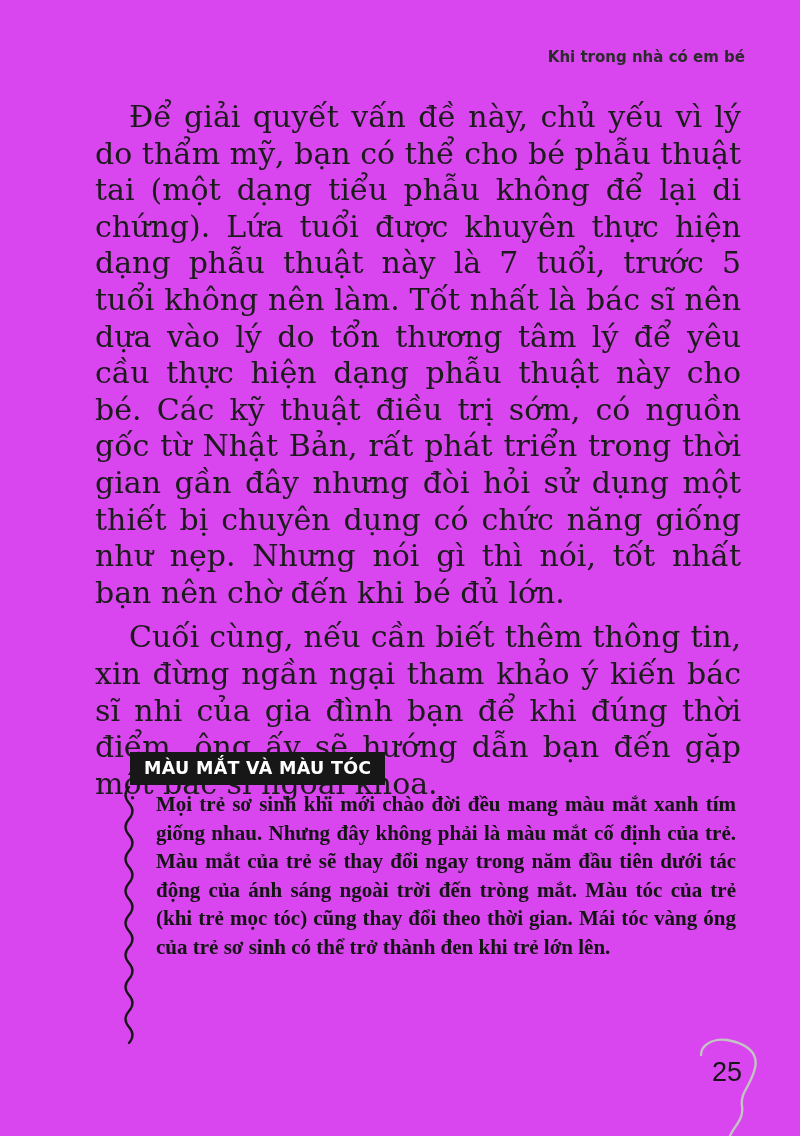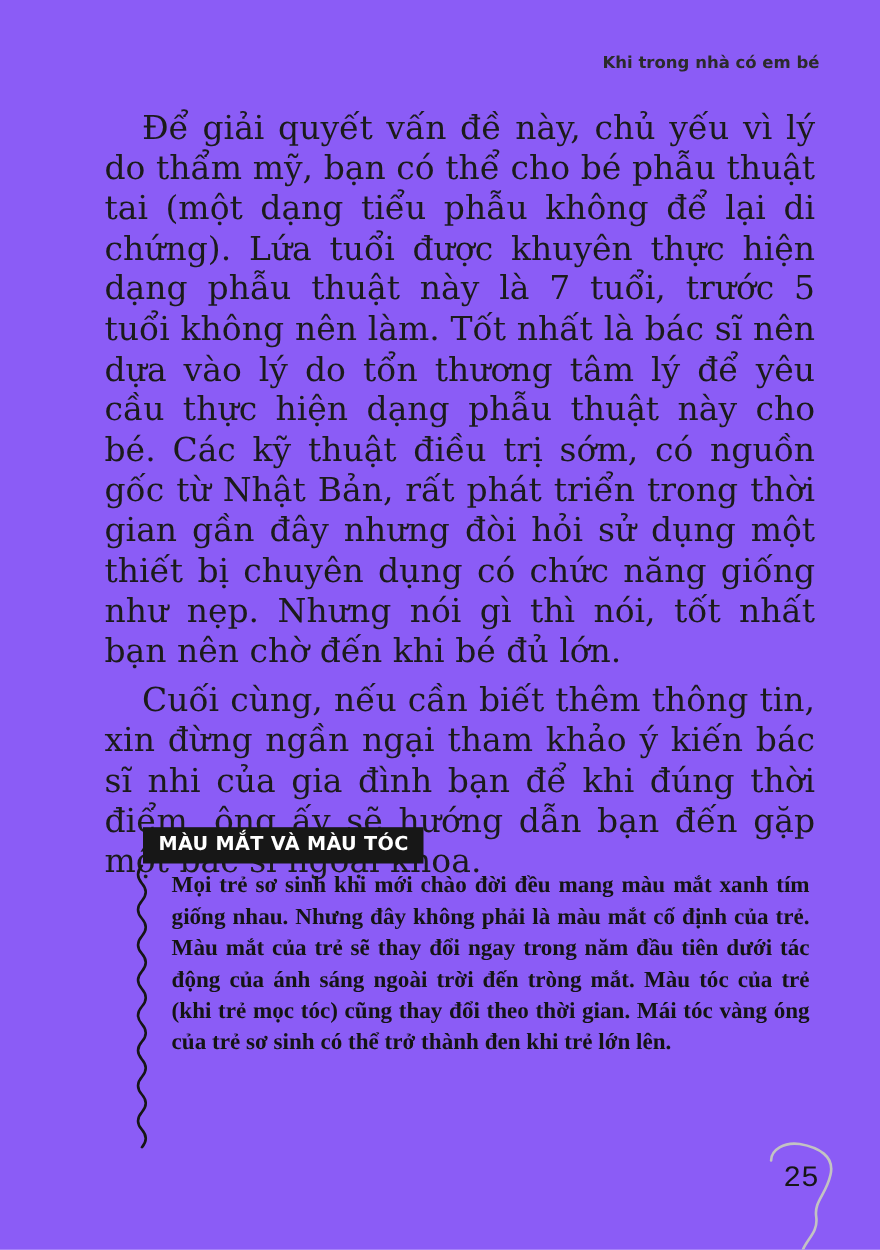--- a/index.html
+++ b/index.html
@@ -7,21 +7,21 @@
   body {
     background: #ffffff;
     font-family: "DejaVu Serif", serif;
     color: #1b1b1b;
     position: relative;
     overflow: hidden;
   }
   .page {
     position: absolute;
     inset: 0;
-    background: #8b5cf6;
+    background: #d946ef;
   }
   .running-title {
     position: absolute;
     top: 48px;
     right: 55px;
     font-family: "DejaVu Sans", "Liberation Sans", sans-serif;
     font-size: 15px;
     font-weight: 600;
     letter-spacing: 0px;
     color: #2b2b2b;
@@ -83,21 +83,21 @@
     position: absolute;
     top: 1036px;
     left: 645px;
     width: 125px;
     height: 100px;
   }
   .page-number {
     position: absolute;
     top: 1057px;
     left: 712px;
-    font-family: Liberation Mono, monospace;
+    font-family: Liberation Sans, sans-serif;
     font-size: 27px;
     color: #161616;
   }
 </style>
 </head>
 <body>
 
 <div class="page">
 
   <div class="running-title">Khi trong nhà có em bé</div>

